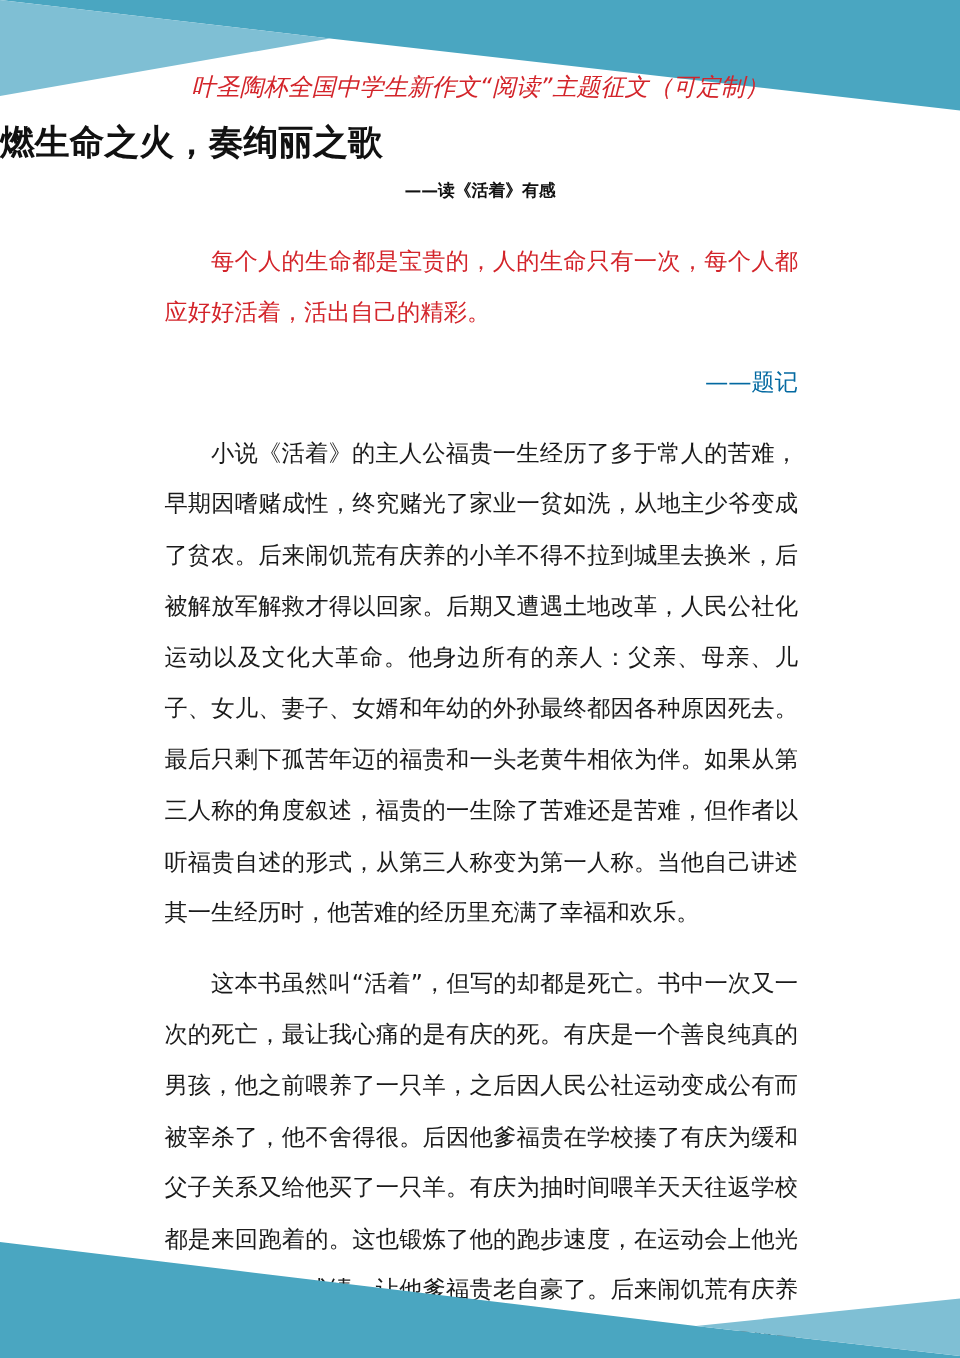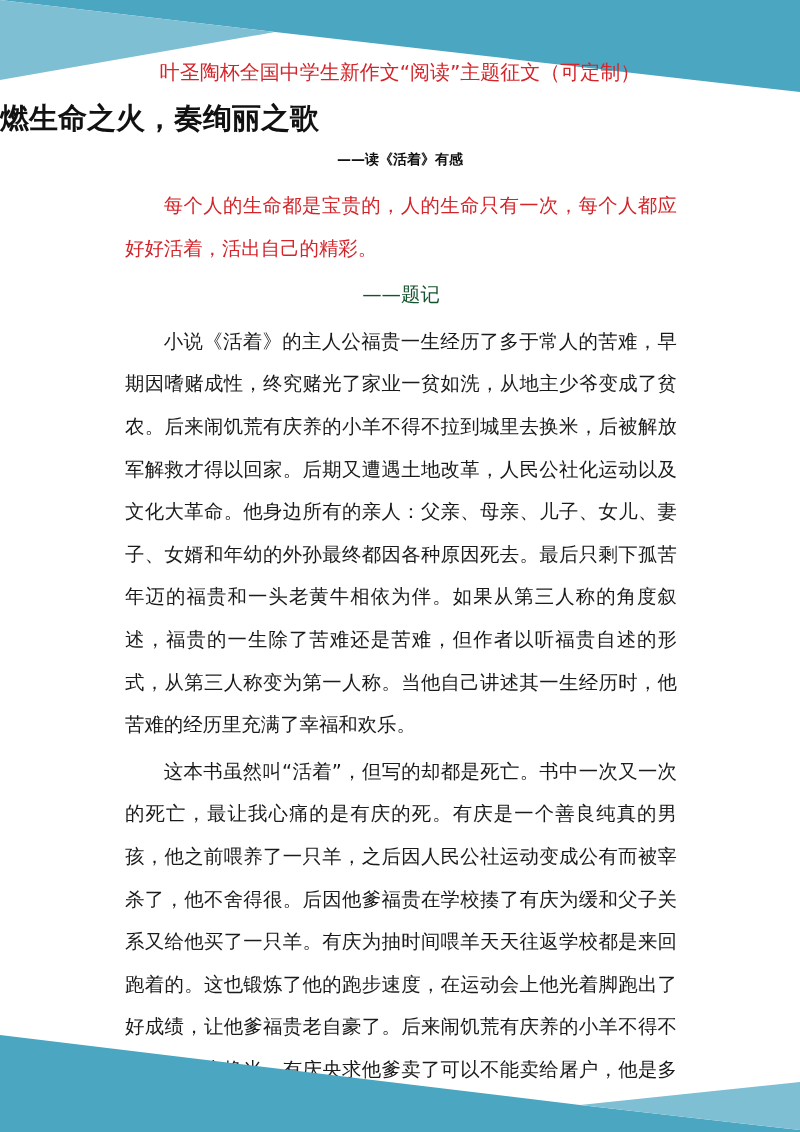--- a/index.html
+++ b/index.html
@@ -6,38 +6,38 @@
   body {
     width: 800px; height: 1132px; position: relative; overflow: hidden;
     background: #ffffff;
     font-family: "DejaVu Sans", "Liberation Sans", sans-serif;
   }
   .deco { position: absolute; left: 0; width: 800px; pointer-events: none; }
   .deco-top { top: 0; height: 140px; }
   .deco-bottom { top: 1000px; height: 132px; }
   .contest-title {
     position: absolute; top: 58px; left: 0; width: 800px; text-align: center;
-    color: #d3242a; font-size: 20px; line-height: 28px; letter-spacing: 0px;
+    color: #d3242a; font-size: 20px; line-height: 28px; letter-spacing: 0px; font-style: italic;
   }
   .essay-title {
     position: absolute; top: 98px; left: 0; width: 800px; text-align: left;
     color: #111; font-size: 29px; font-weight: bold; line-height: 40px;
   }
   .essay-subtitle {
     position: absolute; top: 144px; left: 0; width: 800px; text-align: center;
     color: #111; font-size: 14px; font-weight: bold; line-height: 30px;
   }
   .content {
     position: absolute; left: 121px; top: 181px; width: 560px;
     font-size: 19.4px; line-height: 42.6px; color: #1a1a1a;
     text-align: justify;
   }
-  .content p { margin: 4px; text-indent: 2em; }
+  .content p { margin: 16px; text-indent: 2em; }
   .epigraph { color: #d3242a; }
-  .epigraph-source { color: #14532d; text-align: center; text-indent: 0 !important; }
+  .epigraph-source { color: #0369a1; text-align: right; text-indent: 0 !important; }
 </style>
 </head>
 <body>
 
 <svg class="deco deco-top" viewBox="0 0 800 140" preserveAspectRatio="none">
   <polygon points="0,0 800,0 800,92 275,32 0,0" fill="#4aa6c1"></polygon>
   <polygon points="0,0 275,32 0,80" fill="#7fbfd4"></polygon>
 </svg>
 
 <div class="contest-title">叶圣陶杯全国中学生新作文“阅读”主题征文（可定制）</div>

